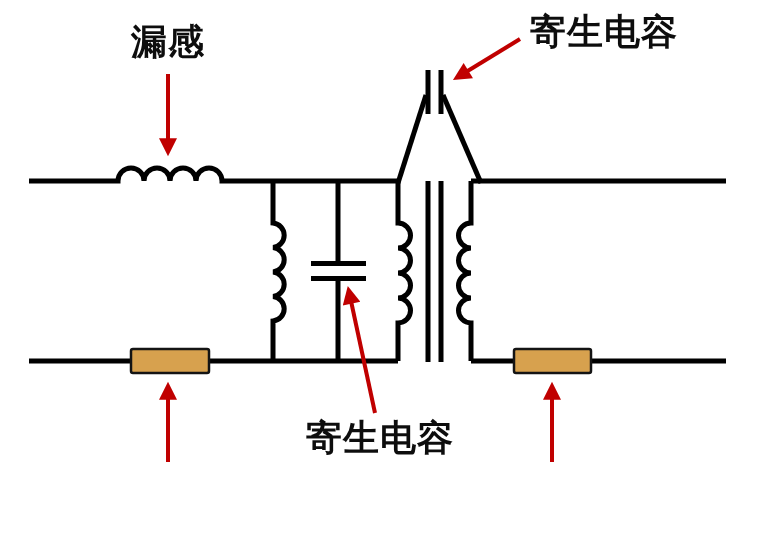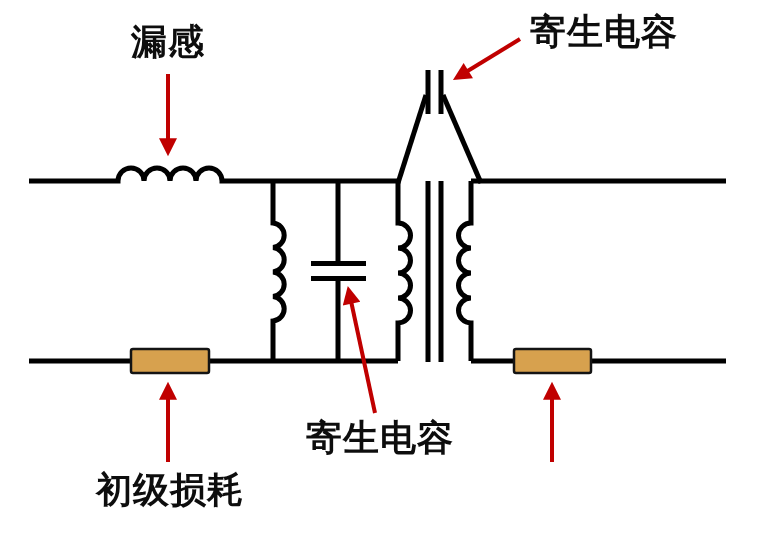--- a/index.html
+++ b/index.html
@@ -101,16 +101,15 @@
     <path class="arrow" marker-end="url(#ah)" d="M 168 462 V 397"></path>
     <path class="arrow" marker-end="url(#ah)" d="M 552 462 V 397"></path>
   </svg>
 
   <div class="label lbl-leakage">漏感</div>
 
   <div class="label lbl-cap-top">寄生电容</div>
 
   <div class="label lbl-cap-mid">寄生电容</div>
 
-  <div class="label lbl-loss-pri">初级损耗</div>
 
 
 </div>
 
 </body></html>

